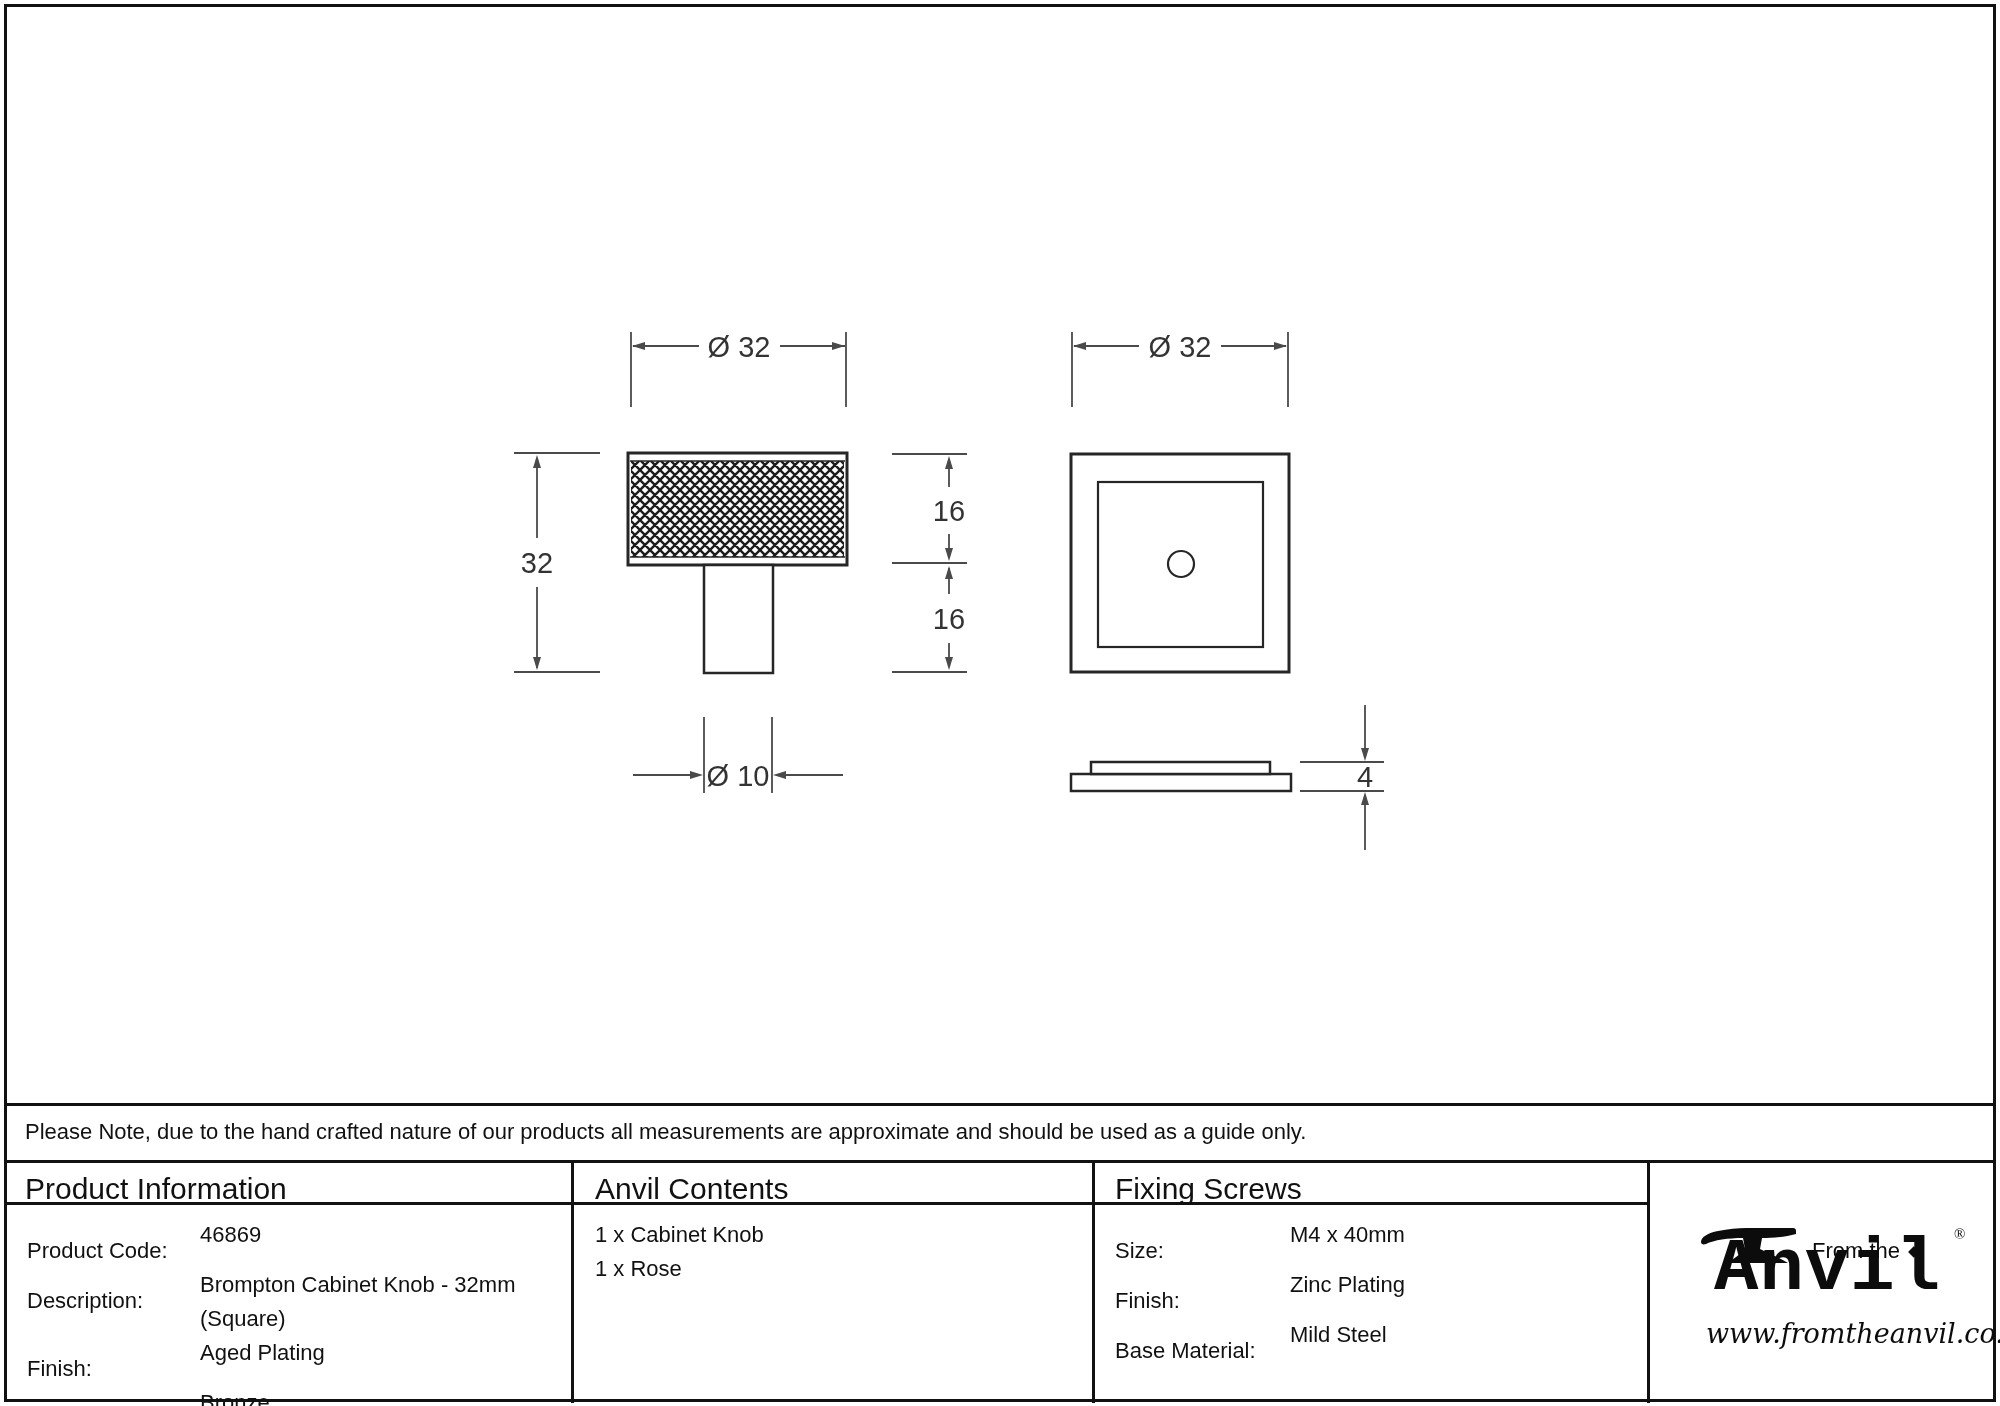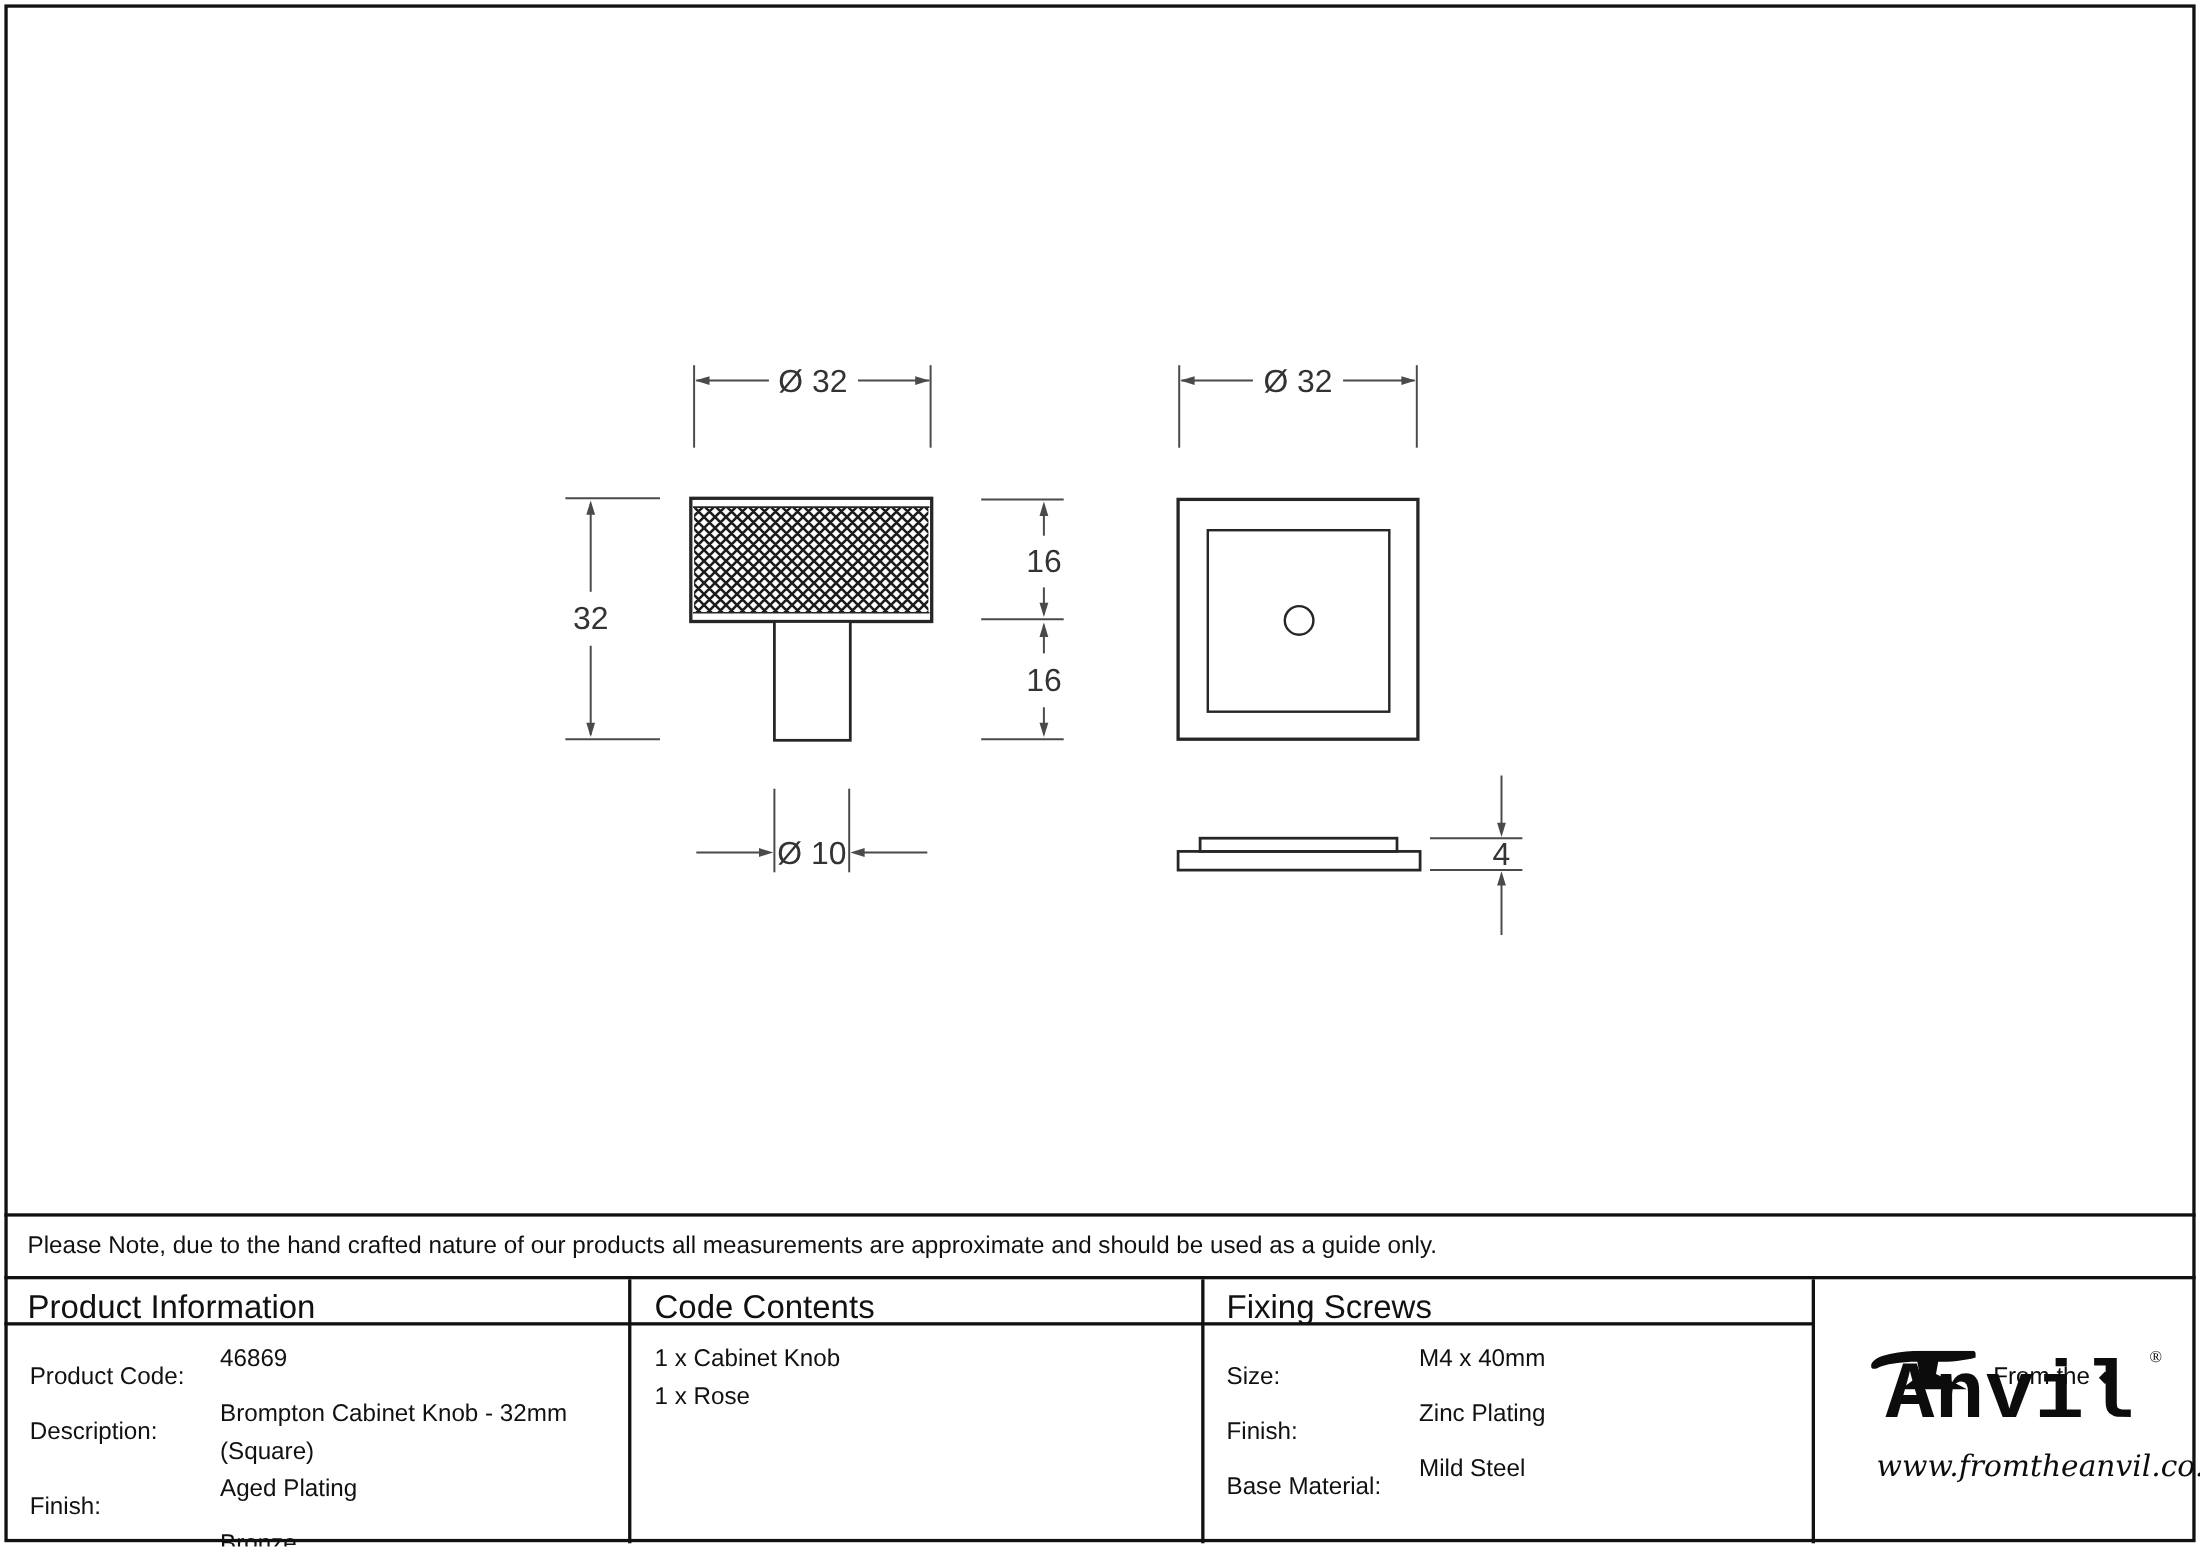--- a/index.html
+++ b/index.html
@@ -145,21 +145,21 @@
 <div class="hline" style="left:4px;right:4px;top:1103px;height:3px;"></div>
 <div class="note-text">Please Note, due to the hand crafted nature of our products all measurements are approximate and should be used as a guide only.</div>
 <div class="hline" style="left:4px;right:4px;top:1160px;height:3px;"></div>
 
 <div class="hline" style="left:4px;width:1646px;top:1202px;height:3px;"></div>
 <div class="vline" style="left:571px;width:3px;top:1163px;height:240px;"></div>
 <div class="vline" style="left:1092px;width:3px;top:1163px;height:240px;"></div>
 <div class="vline" style="left:1647px;width:3px;top:1163px;height:240px;"></div>
 
 <div class="cell-header hdr1">Product Information</div>
-<div class="cell-header hdr2">Code Contents</div>
+<div class="cell-header hdr2">Anvil Contents</div>
 <div class="cell-header hdr3">Fixing Screws</div>
 
 <div class="col-body body1">
   <div class="kv">
     <span class="k">Product Code:</span>
     <span class="v">46869</span>
   </div>
   <div class="kv">
     <span class="k">Description:</span>
     <span class="v">Brompton Cabinet Knob - 32mm (Square)</span>

